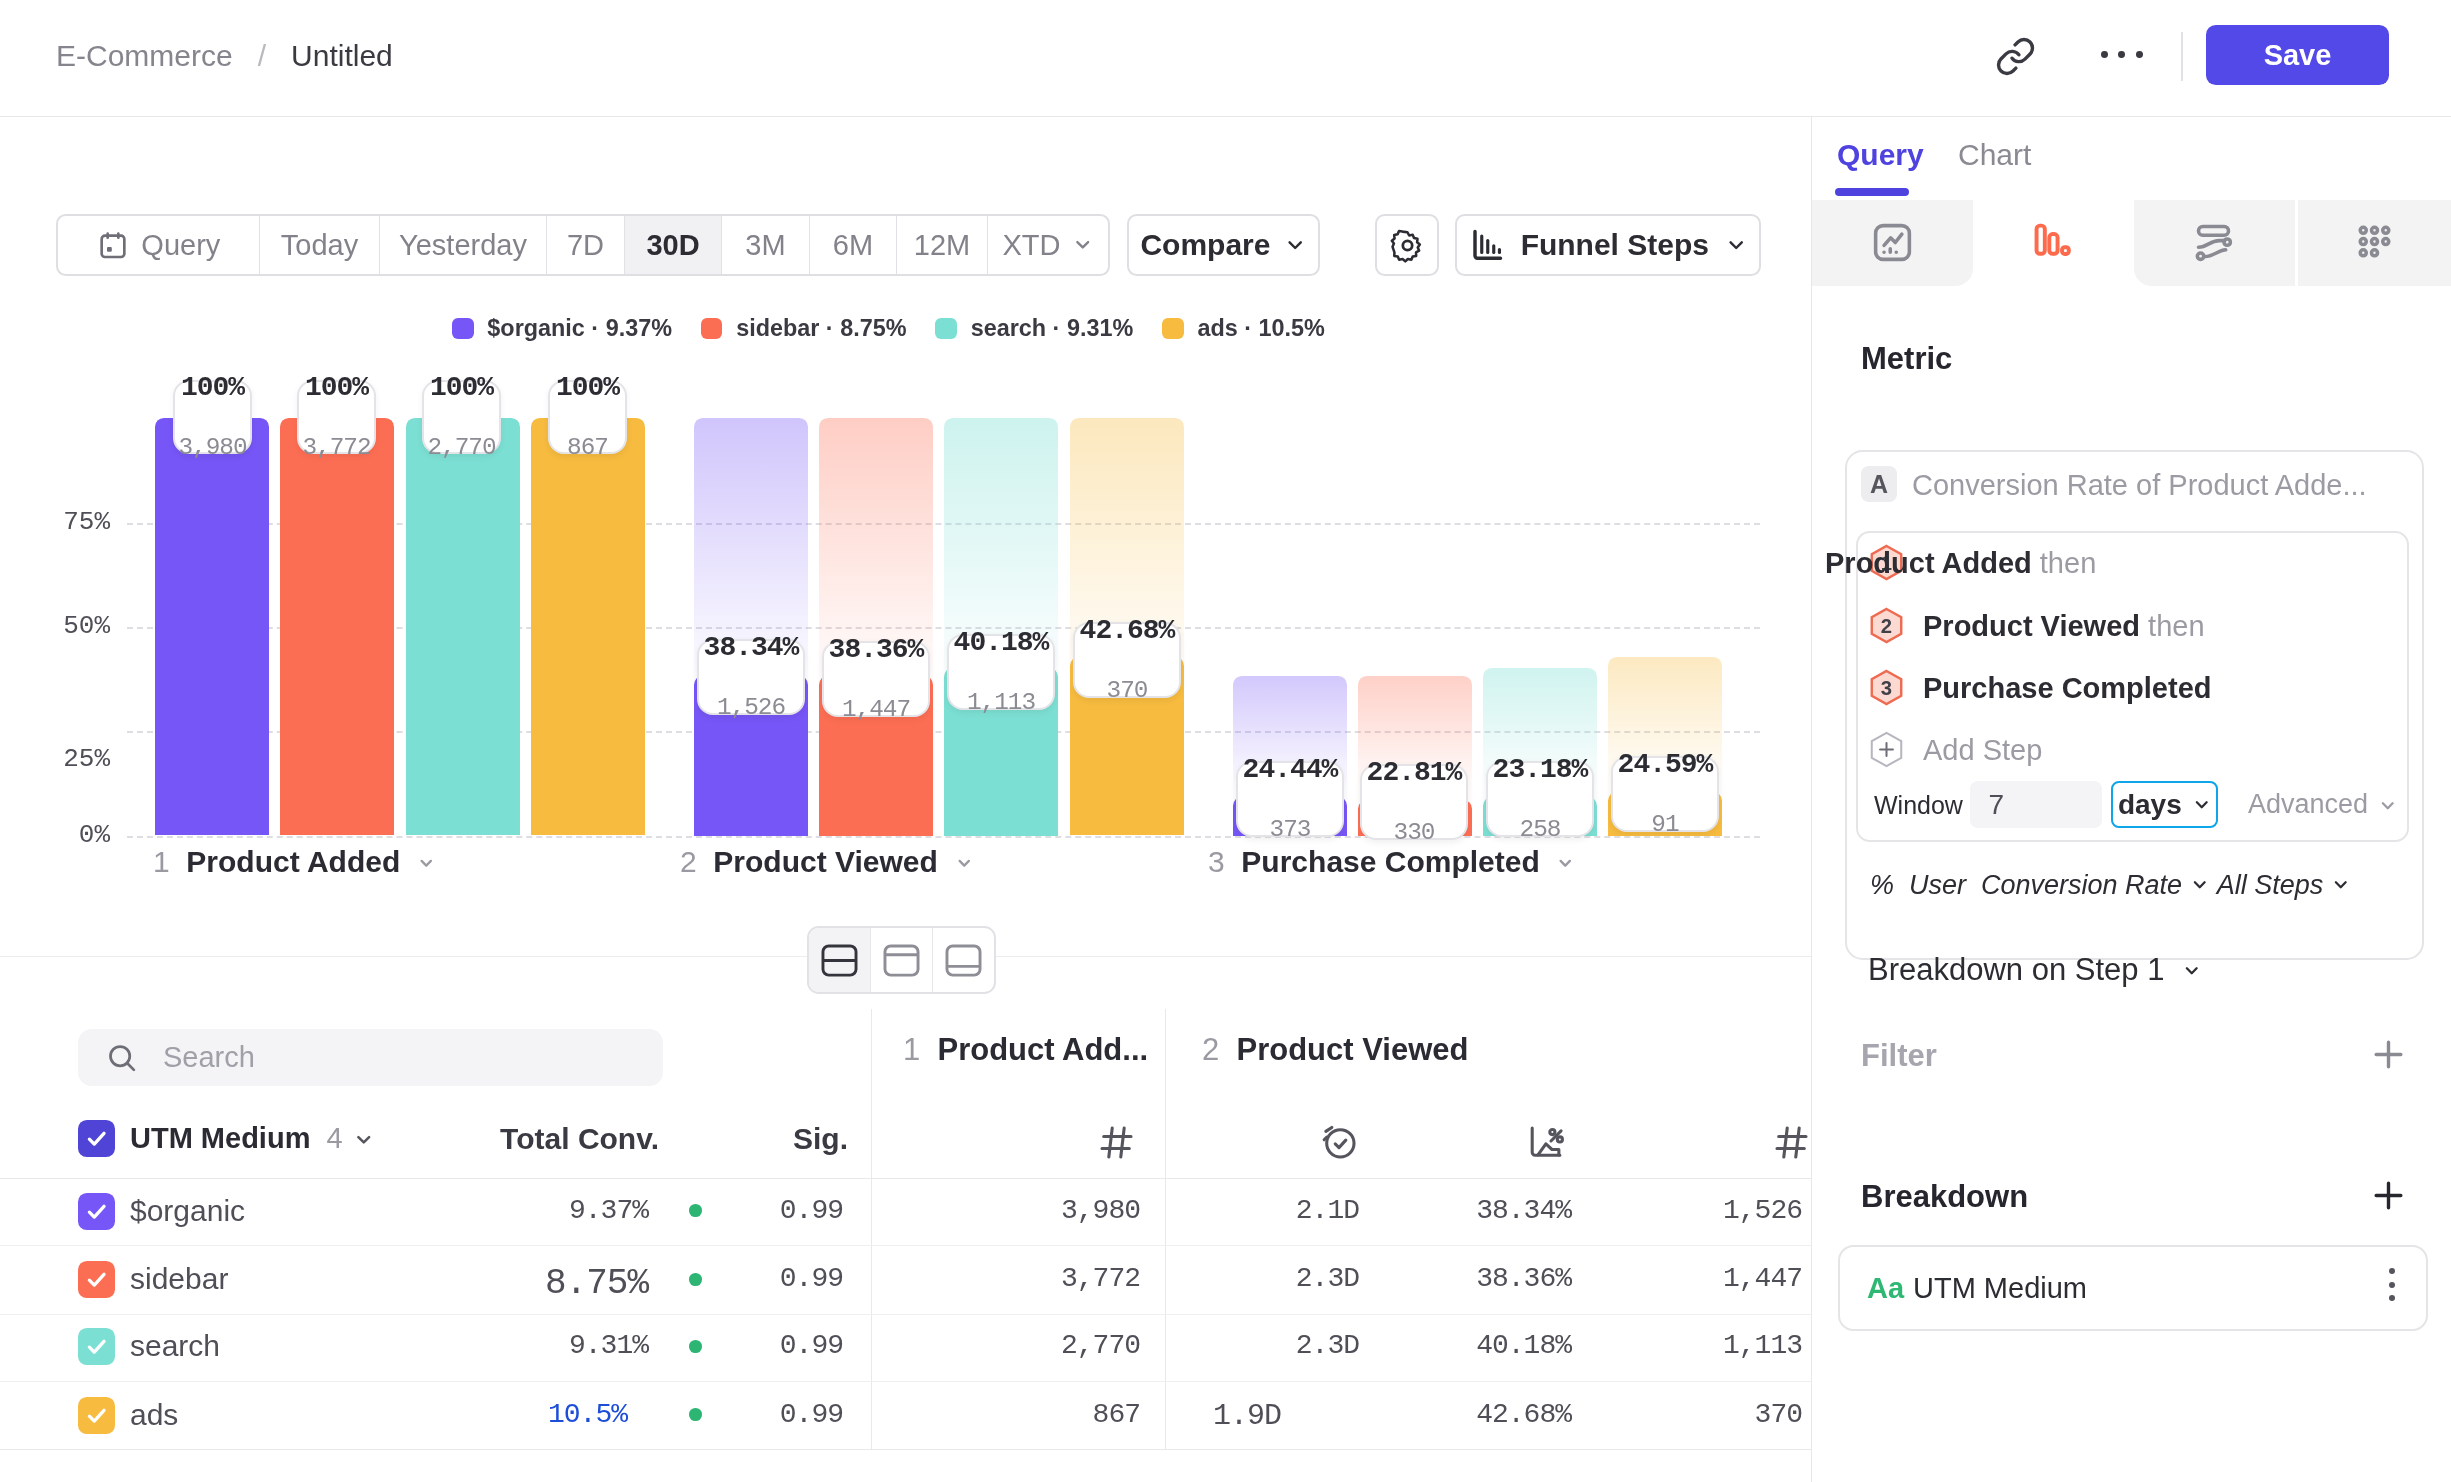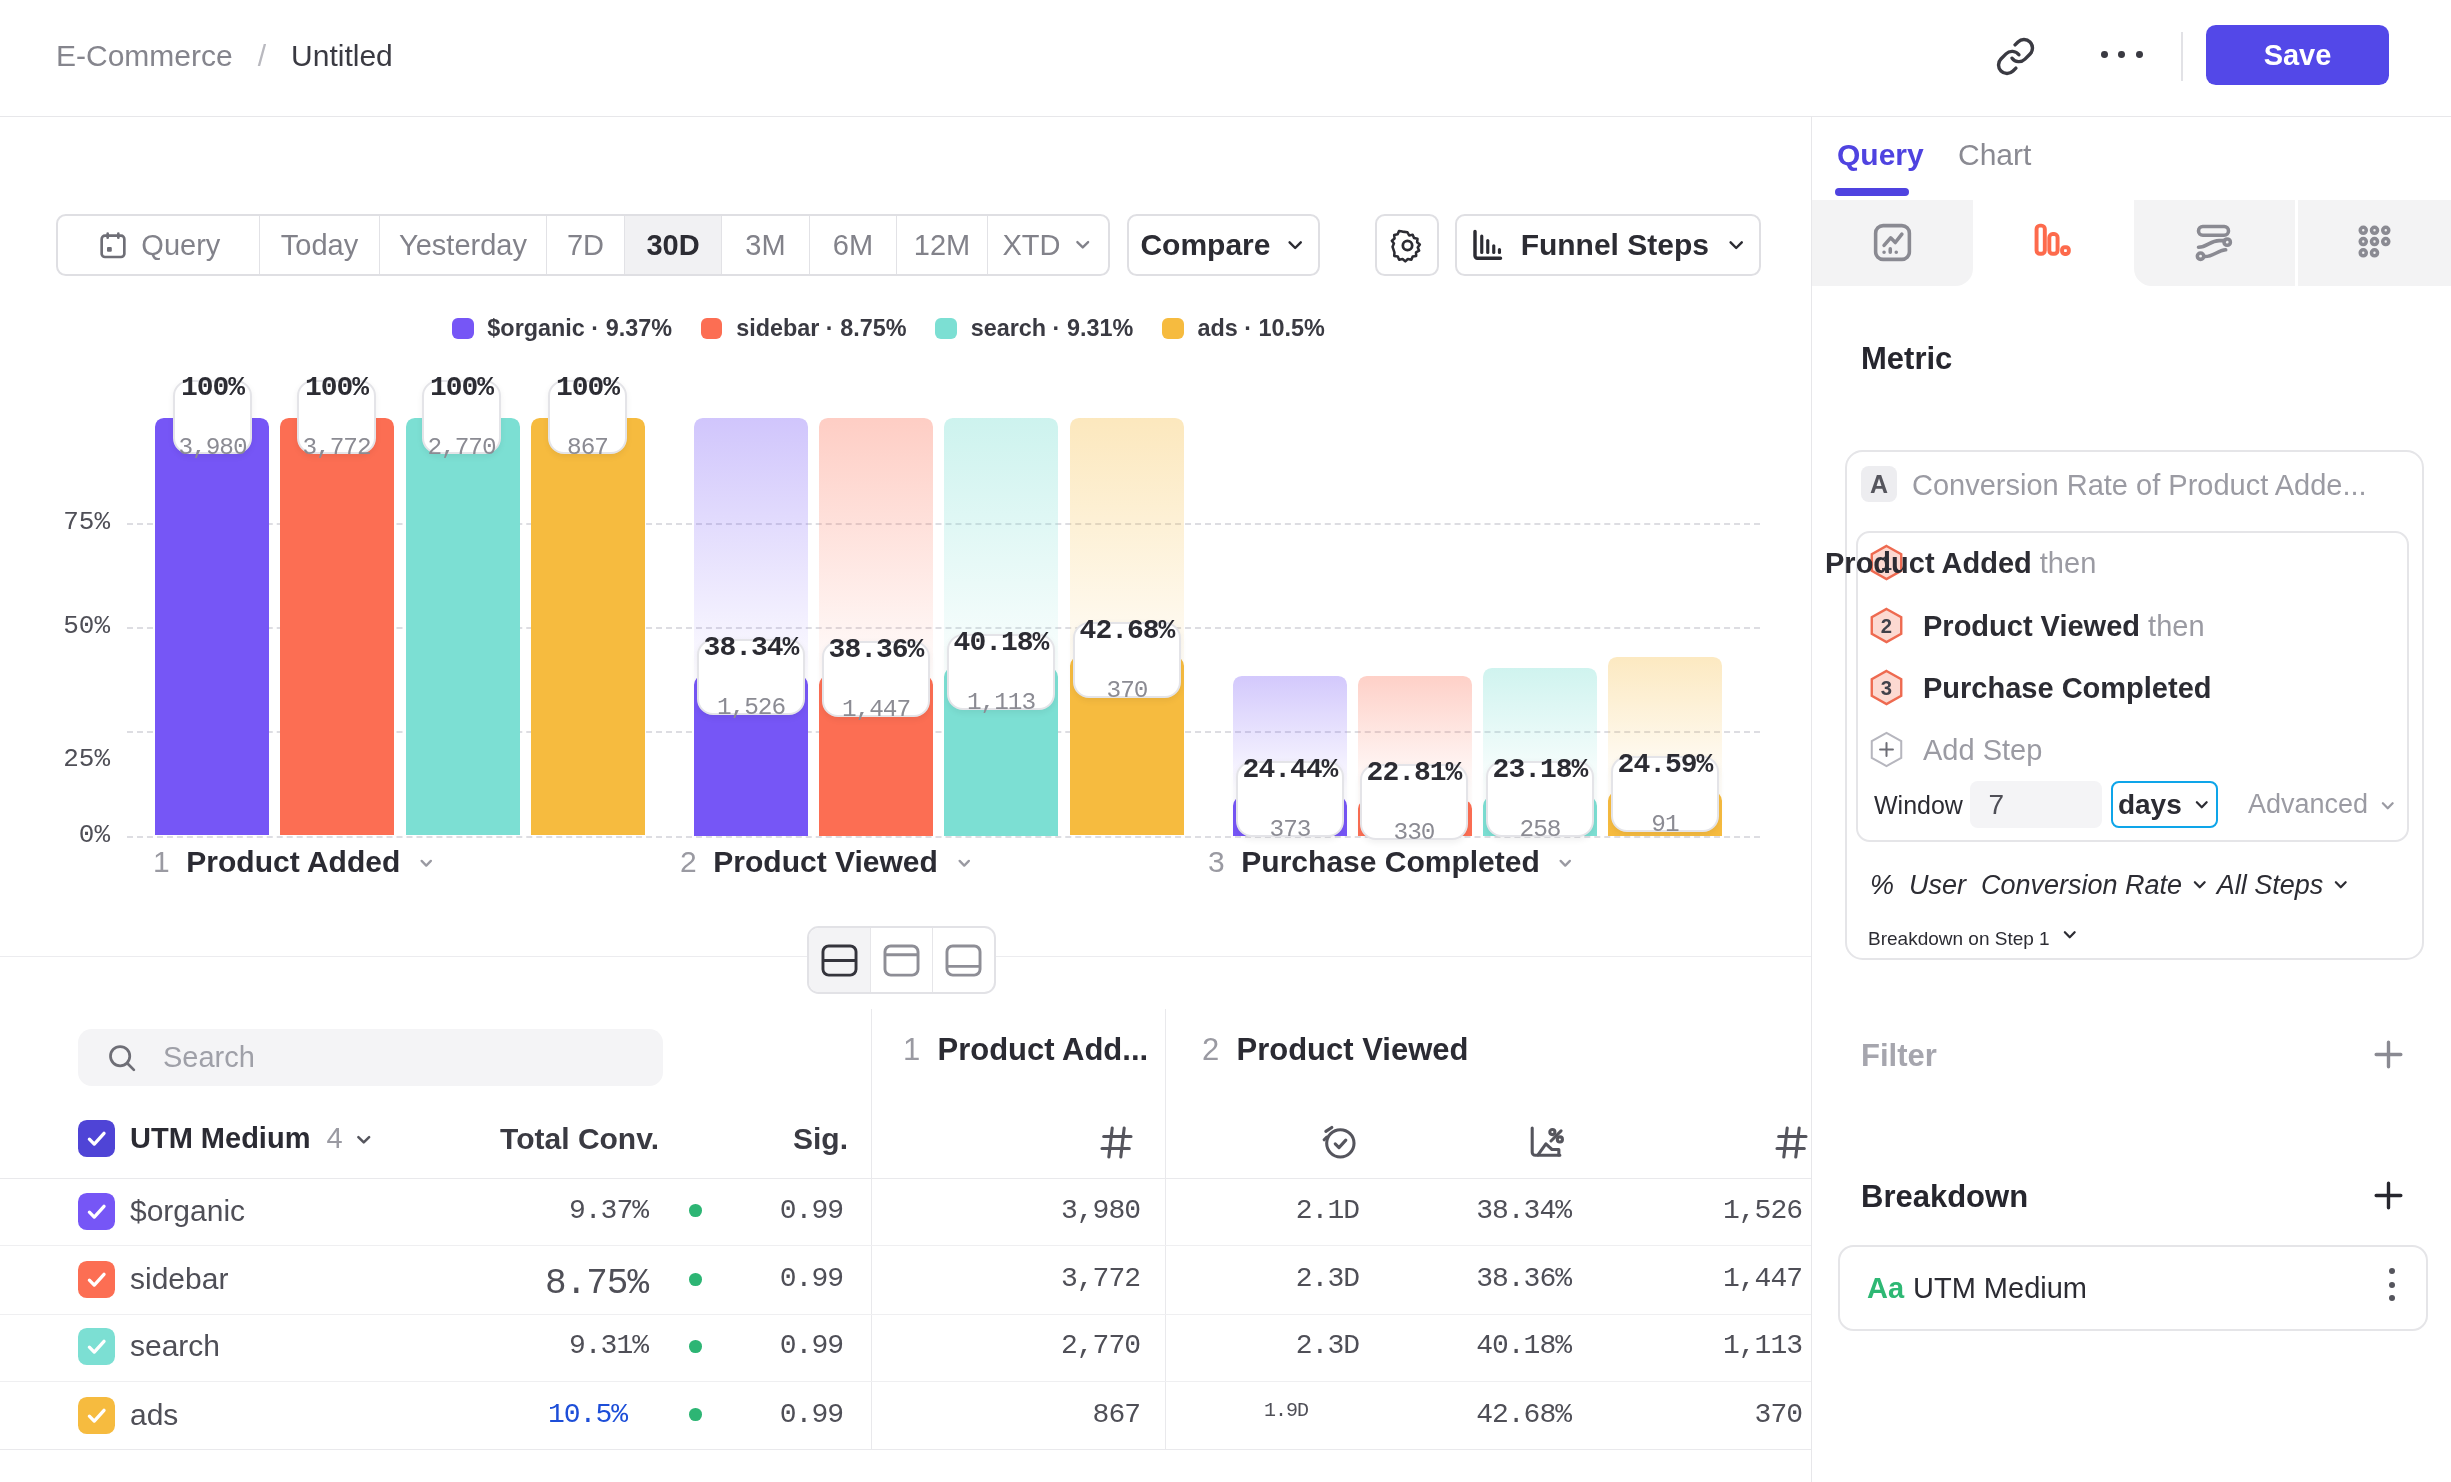--- a/index.html
+++ b/index.html
@@ -297,21 +297,21 @@
 <div class="abs" style="left:78px;top:1397px;width:37px;height:37px;background:#F6BB3F;border-radius:8.8px;display:flex;align-items:center;justify-content:center;">
   <svg width="23.4" height="23.4" viewBox="0 0 24 24" fill="none" stroke="#fff" stroke-width="3.4" stroke-linecap="round" stroke-linejoin="round">
       <path d="M4.5 12.5l5 5 10-11"></path>
     </svg>
   </div>
 <div class="abs" style="left:130px;top:1398px;font-size:30px;color:#4f4f57;">ads</div>
 <div class="abs mono" style="left:432px;top:1399px;width:195px;text-align:right;font-size:28px;color:#1d4ed8;letter-spacing:-1px;">10.5%</div>
 <div class="abs" style="left:689px;top:1408px;width:12.7px;height:12.7px;border-radius:50%;background:#2db574;"></div>
 <div class="abs mono" style="left:697px;top:1399px;width:146px;text-align:right;font-size:28px;color:#4f4f57;letter-spacing:-1px;">0.99</div>
 <div class="abs mono" style="left:945px;top:1399px;width:195px;text-align:right;font-size:28px;color:#4f4f57;letter-spacing:-1px;">867</div>
-<div class="abs mono" style="left:1213px;top:1399px;width:146px;text-align:center;font-size:20px;color:#4f4f57;letter-spacing:-1px;">1.9D</div>
+<div class="abs mono" style="left:1213px;top:1399px;width:146px;text-align:left;font-size:30px;color:#4f4f57;letter-spacing:-1px;">1.9D</div>
 <div class="abs mono" style="left:1376px;top:1399px;width:195px;text-align:right;font-size:28px;color:#4f4f57;letter-spacing:-1px;">42.68%</div>
 <div class="abs mono" style="left:1607px;top:1399px;width:195px;text-align:right;font-size:28px;color:#4f4f57;letter-spacing:-1px;">370</div>
 
 <div class="abs" style="left:1837px;top:138px;font-size:30px;font-weight:bold;color:#4f43e0;">Query</div>
 <div class="abs" style="left:1958px;top:138px;font-size:30px;color:#8a8a92;">Chart</div>
 <div class="abs" style="left:1835px;top:188px;width:74px;height:7.8px;border-radius:3.9px;background:#4f43e0;"></div>
 
 <div class="abs" style="left:1812px;top:200px;width:161px;height:86px;background:#f3f3f4;border-bottom-right-radius:17.6px;"></div>
 <div class="abs" style="left:2134px;top:200px;width:161px;height:86px;background:#f3f3f4;border-bottom-left-radius:17.6px;"></div>
 <div class="abs" style="left:2298px;top:200px;width:154px;height:86px;background:#f3f3f4;"></div>
@@ -383,21 +383,21 @@
 <div class="abs" style="left:2231px;top:789px;width:137px;text-align:right;font-size:27px;color:#9b9ba3;">Advanced</div>
 <svg class="abs" style="left:2378px;top:796px;" width="19.5" height="19.5" viewBox="0 0 24 24" fill="none" stroke="#9b9ba3" stroke-width="2.8" stroke-linecap="round" stroke-linejoin="round">
     <path d="M6 9l6 6 6-6"></path>
   </svg>
 
 <div class="abs" style="left:1870px;top:870px;font-size:27px;color:#2c2c33;font-style:italic;">%&nbsp;&nbsp;User&nbsp;&nbsp;Conversion Rate&nbsp;<svg width="19.5" height="19.5" viewBox="0 0 24 24" fill="none" stroke="#2c2c33" stroke-width="2.8" stroke-linecap="round" stroke-linejoin="round">
       <path d="M6 9l6 6 6-6"></path>
     </svg>&nbsp;All Steps&nbsp;<svg width="19.5" height="19.5" viewBox="0 0 24 24" fill="none" stroke="#2c2c33" stroke-width="2.8" stroke-linecap="round" stroke-linejoin="round">
       <path d="M6 9l6 6 6-6"></path>
     </svg></div>
-<div class="abs" style="left:1868px;top:925px;font-size:19px;color:#2c2c33;">Breakdown on Step 1&nbsp;&nbsp;<svg width="19.5" height="19.5" viewBox="0 0 24 24" fill="none" stroke="#2c2c33" stroke-width="2.8" stroke-linecap="round" stroke-linejoin="round">
+<div class="abs" style="left:1868px;top:952px;font-size:31px;color:#2c2c33;">Breakdown on Step 1&nbsp;&nbsp;<svg width="19.5" height="19.5" viewBox="0 0 24 24" fill="none" stroke="#2c2c33" stroke-width="2.8" stroke-linecap="round" stroke-linejoin="round">
       <path d="M6 9l6 6 6-6"></path>
     </svg></div>
 
 <div class="abs" style="left:1861px;top:1038px;font-size:31px;font-weight:bold;color:#a6a6ae;">Filter</div>
 <svg class="abs" style="left:2370px;top:1036px;" width="37" height="37" viewBox="0 0 24 24" fill="none" stroke="#8a8a92" stroke-width="2.2" stroke-linecap="round">
     <path d="M12 4v16M4 12h16"></path>
   </svg>
 
 <div class="abs" style="left:1861px;top:1179px;font-size:31px;font-weight:bold;color:#26262e;">Breakdown</div>
 <svg class="abs" style="left:2370px;top:1177px;" width="37" height="37" viewBox="0 0 24 24" fill="none" stroke="#26262e" stroke-width="2.2" stroke-linecap="round">

